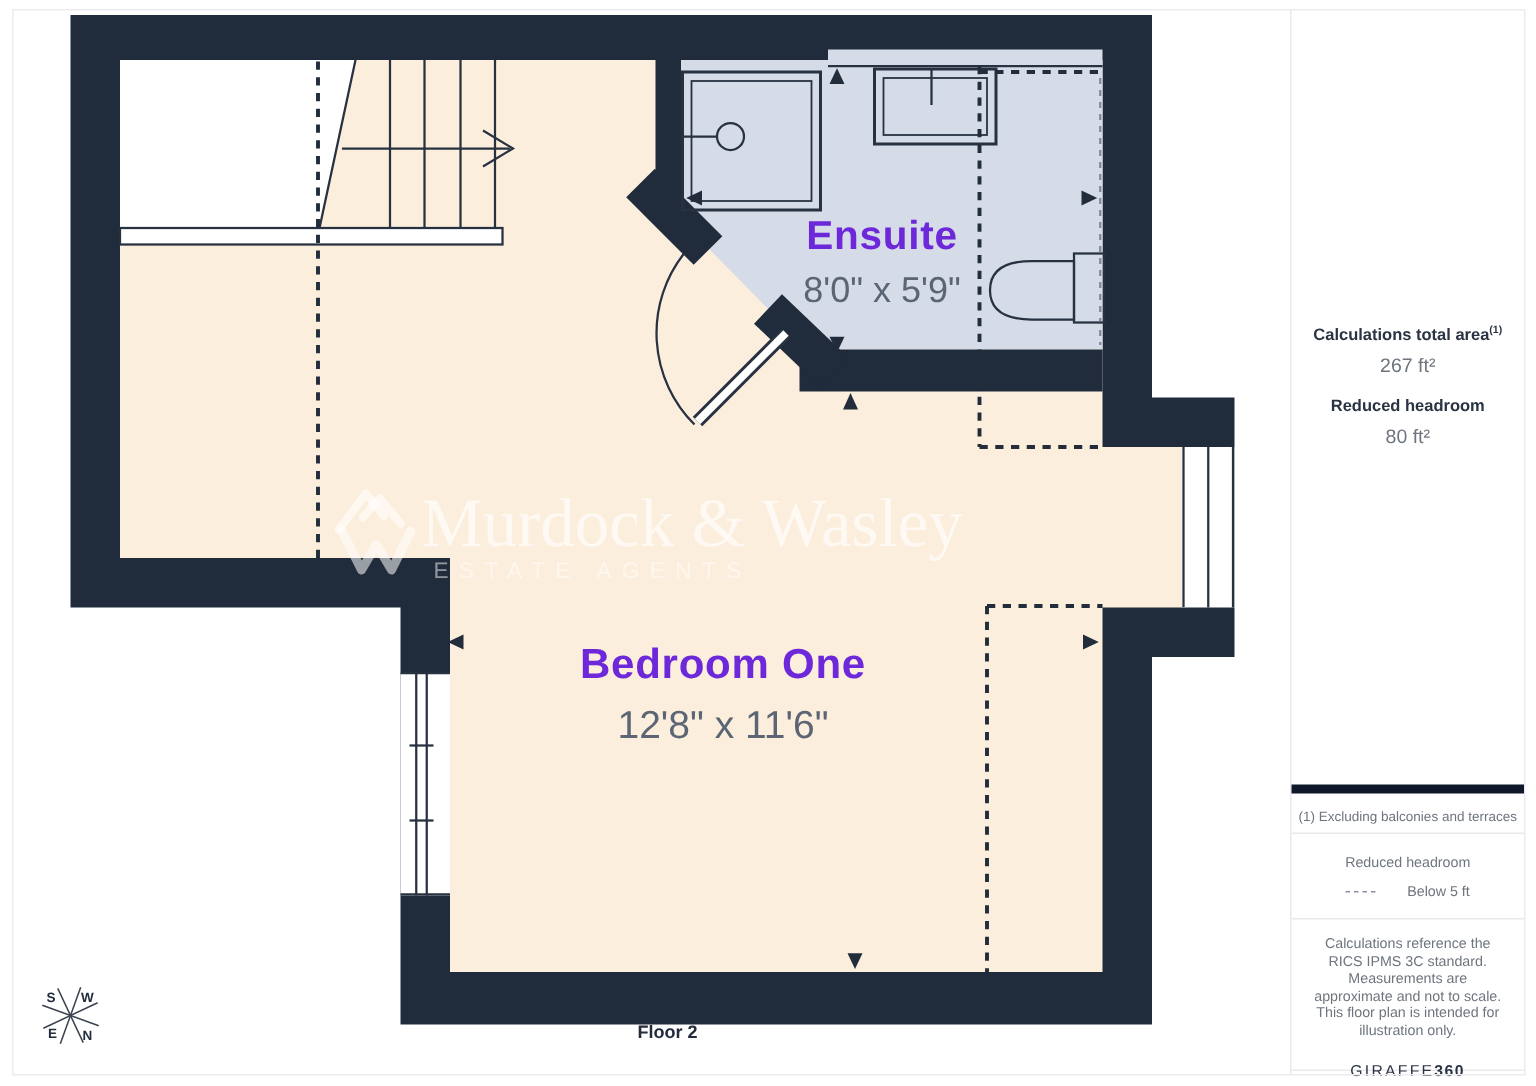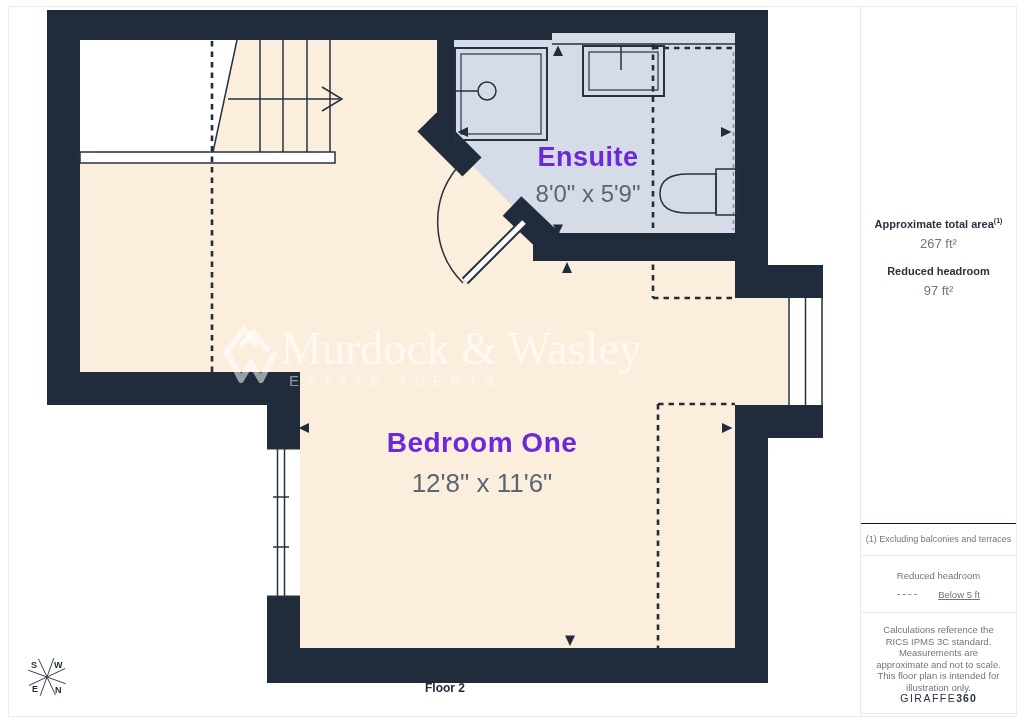--- a/index.html
+++ b/index.html
@@ -30,27 +30,27 @@
 
   #sidebar { position:absolute; left:860px; top:7px; width:156px; height:709px;
              border-left:1px solid #e9eaec; background:#fff; }
   #area-block { position:absolute; top:210px; left:0; width:100%; text-align:center; }
   .sb-title { font-size:11px; font-weight:bold; color:#2a3342; }
   .sb-title sup { font-size:7px; }
   .sb-value { font-size:13px; color:#6e757e; margin-top:6px; }
   .sb-gap { margin-top:14px; }
   .sb-cell { position:absolute; left:0; width:100%; border-bottom:1px solid #e9eaec;
              color:#6e757e; text-align:center; }
-  #cell-footnote { top:516px; height:33px; border-top:1px solid #0f172a;
+  #cell-footnote { top:516px; height:33px; border-top:6px solid #0f172a;
                    font-size:9px; line-height:31px; }
   #cell-legend { top:549px; height:57px; padding-top:14px; font-size:9.5px; }
-  #legend-row { margin-top:8px; display:flex; align-items:center; justify-content:center; gap:21px;text-decoration:underline; }
+  #legend-row { margin-top:8px; display:flex; align-items:center; justify-content:center; gap:21px; }
   #legend-dash { display:inline-block; width:20px; border-top:1px dashed #8a9099; }
   #cell-disclaimer { top:606px; height:101px; padding:11px 13px 16px; font-size:9.5px; line-height:11.5px; }
-  #giraffe { margin-top:0; font-size:10.5px; color:#2a3342; letter-spacing:1.5px; }
+  #giraffe { margin-top:16px; font-size:10.5px; color:#2a3342; letter-spacing:1.5px; }
   #giraffe b { letter-spacing:1px; }
 </style>
 </head>
 <body>
 
 <div id="stage">
 
   <svg id="plan-svg" width="1024" height="724" viewBox="0 0 1024 724">
 
     <polygon fill="#202c3b" points="47,10 768,10 768,265 823,265 823,438 768,438 768,683 267,683 267,405 47,405"></polygon>
@@ -167,25 +167,25 @@
   <div class="overlay floor-label">Floor 2</div>
 
   <span class="compass-letter" id="c-s">S</span>
   <span class="compass-letter" id="c-w">W</span>
   <span class="compass-letter" id="c-e">E</span>
   <span class="compass-letter" id="c-n">N</span>
 
   <div id="sidebar">
     <div id="area-block">
       <div class="sb-title">
-        <span>Approximate total area</span><sup>(1)</sup>
+        <span>Calculations total area</span><sup>(1)</sup>
       </div>
       <div class="sb-value">267 ft²</div>
       <div class="sb-title sb-gap">Reduced headroom</div>
-      <div class="sb-value">97 ft²</div>
+      <div class="sb-value">80 ft²</div>
     </div>
 
     <div class="sb-cell" id="cell-footnote">
       <span>(1) Excluding balconies and terraces</span>
     </div>
 
     <div class="sb-cell" id="cell-legend">
       <div>Reduced headroom</div>
       <div id="legend-row">
         <span id="legend-dash"></span>

